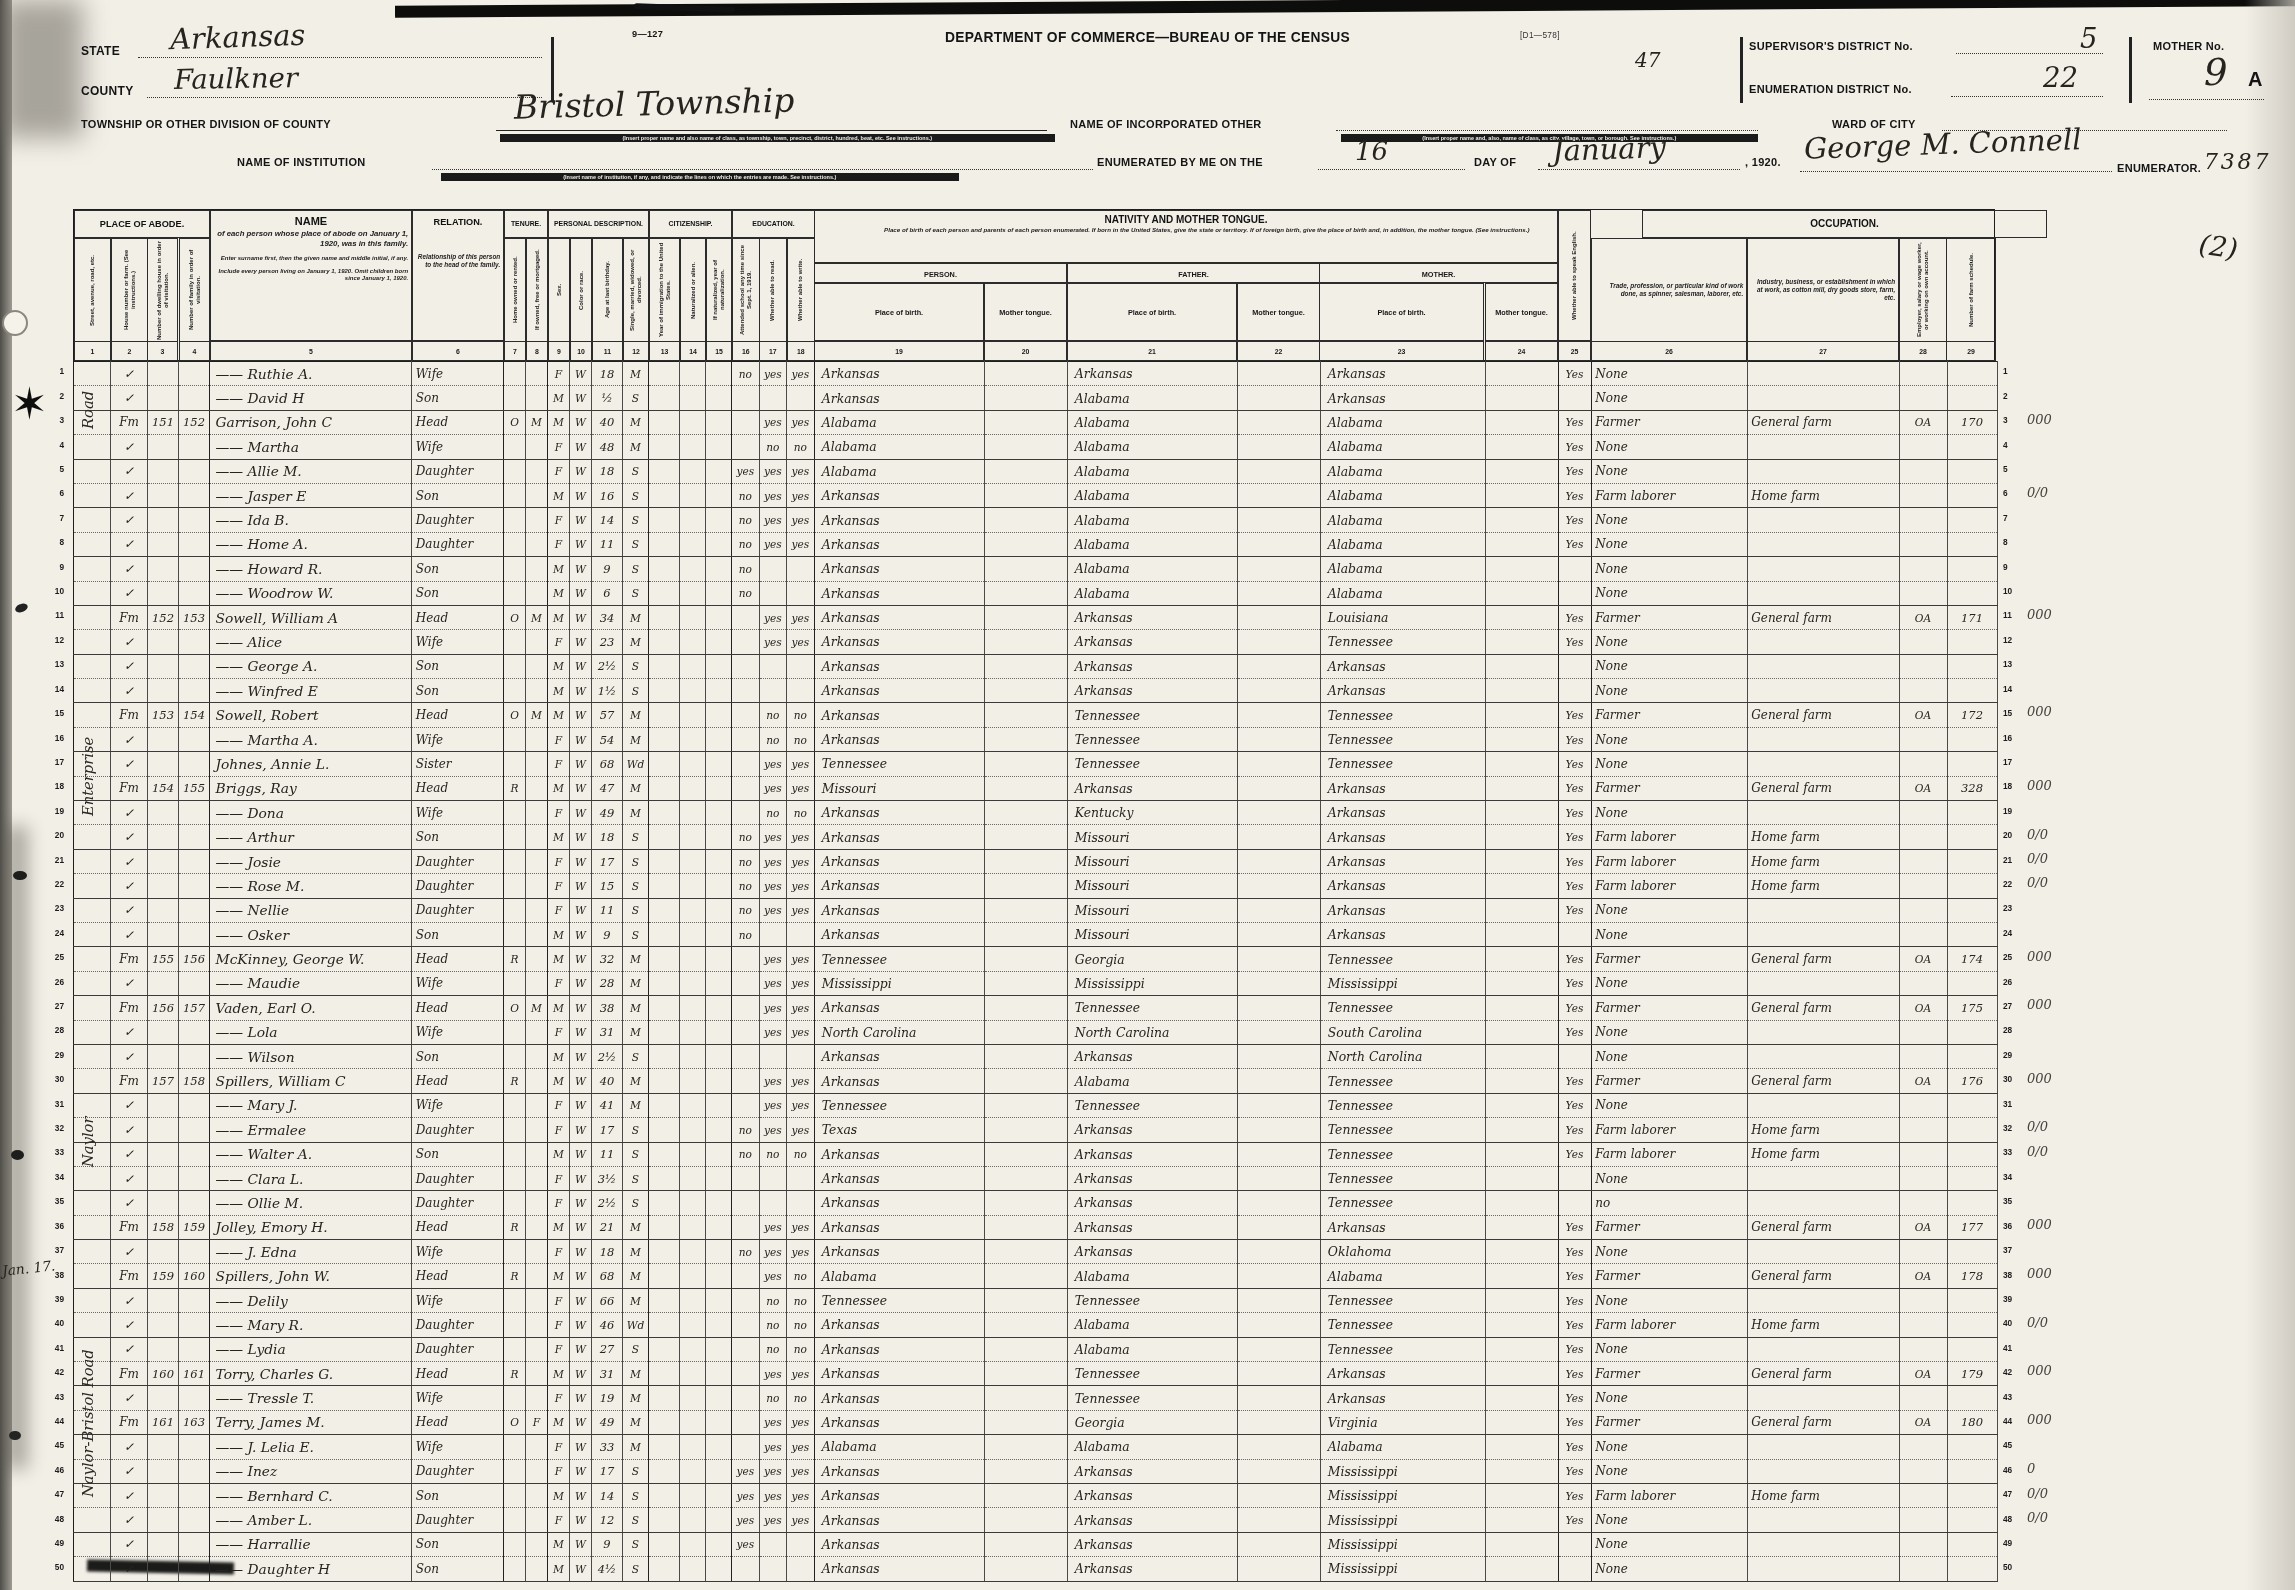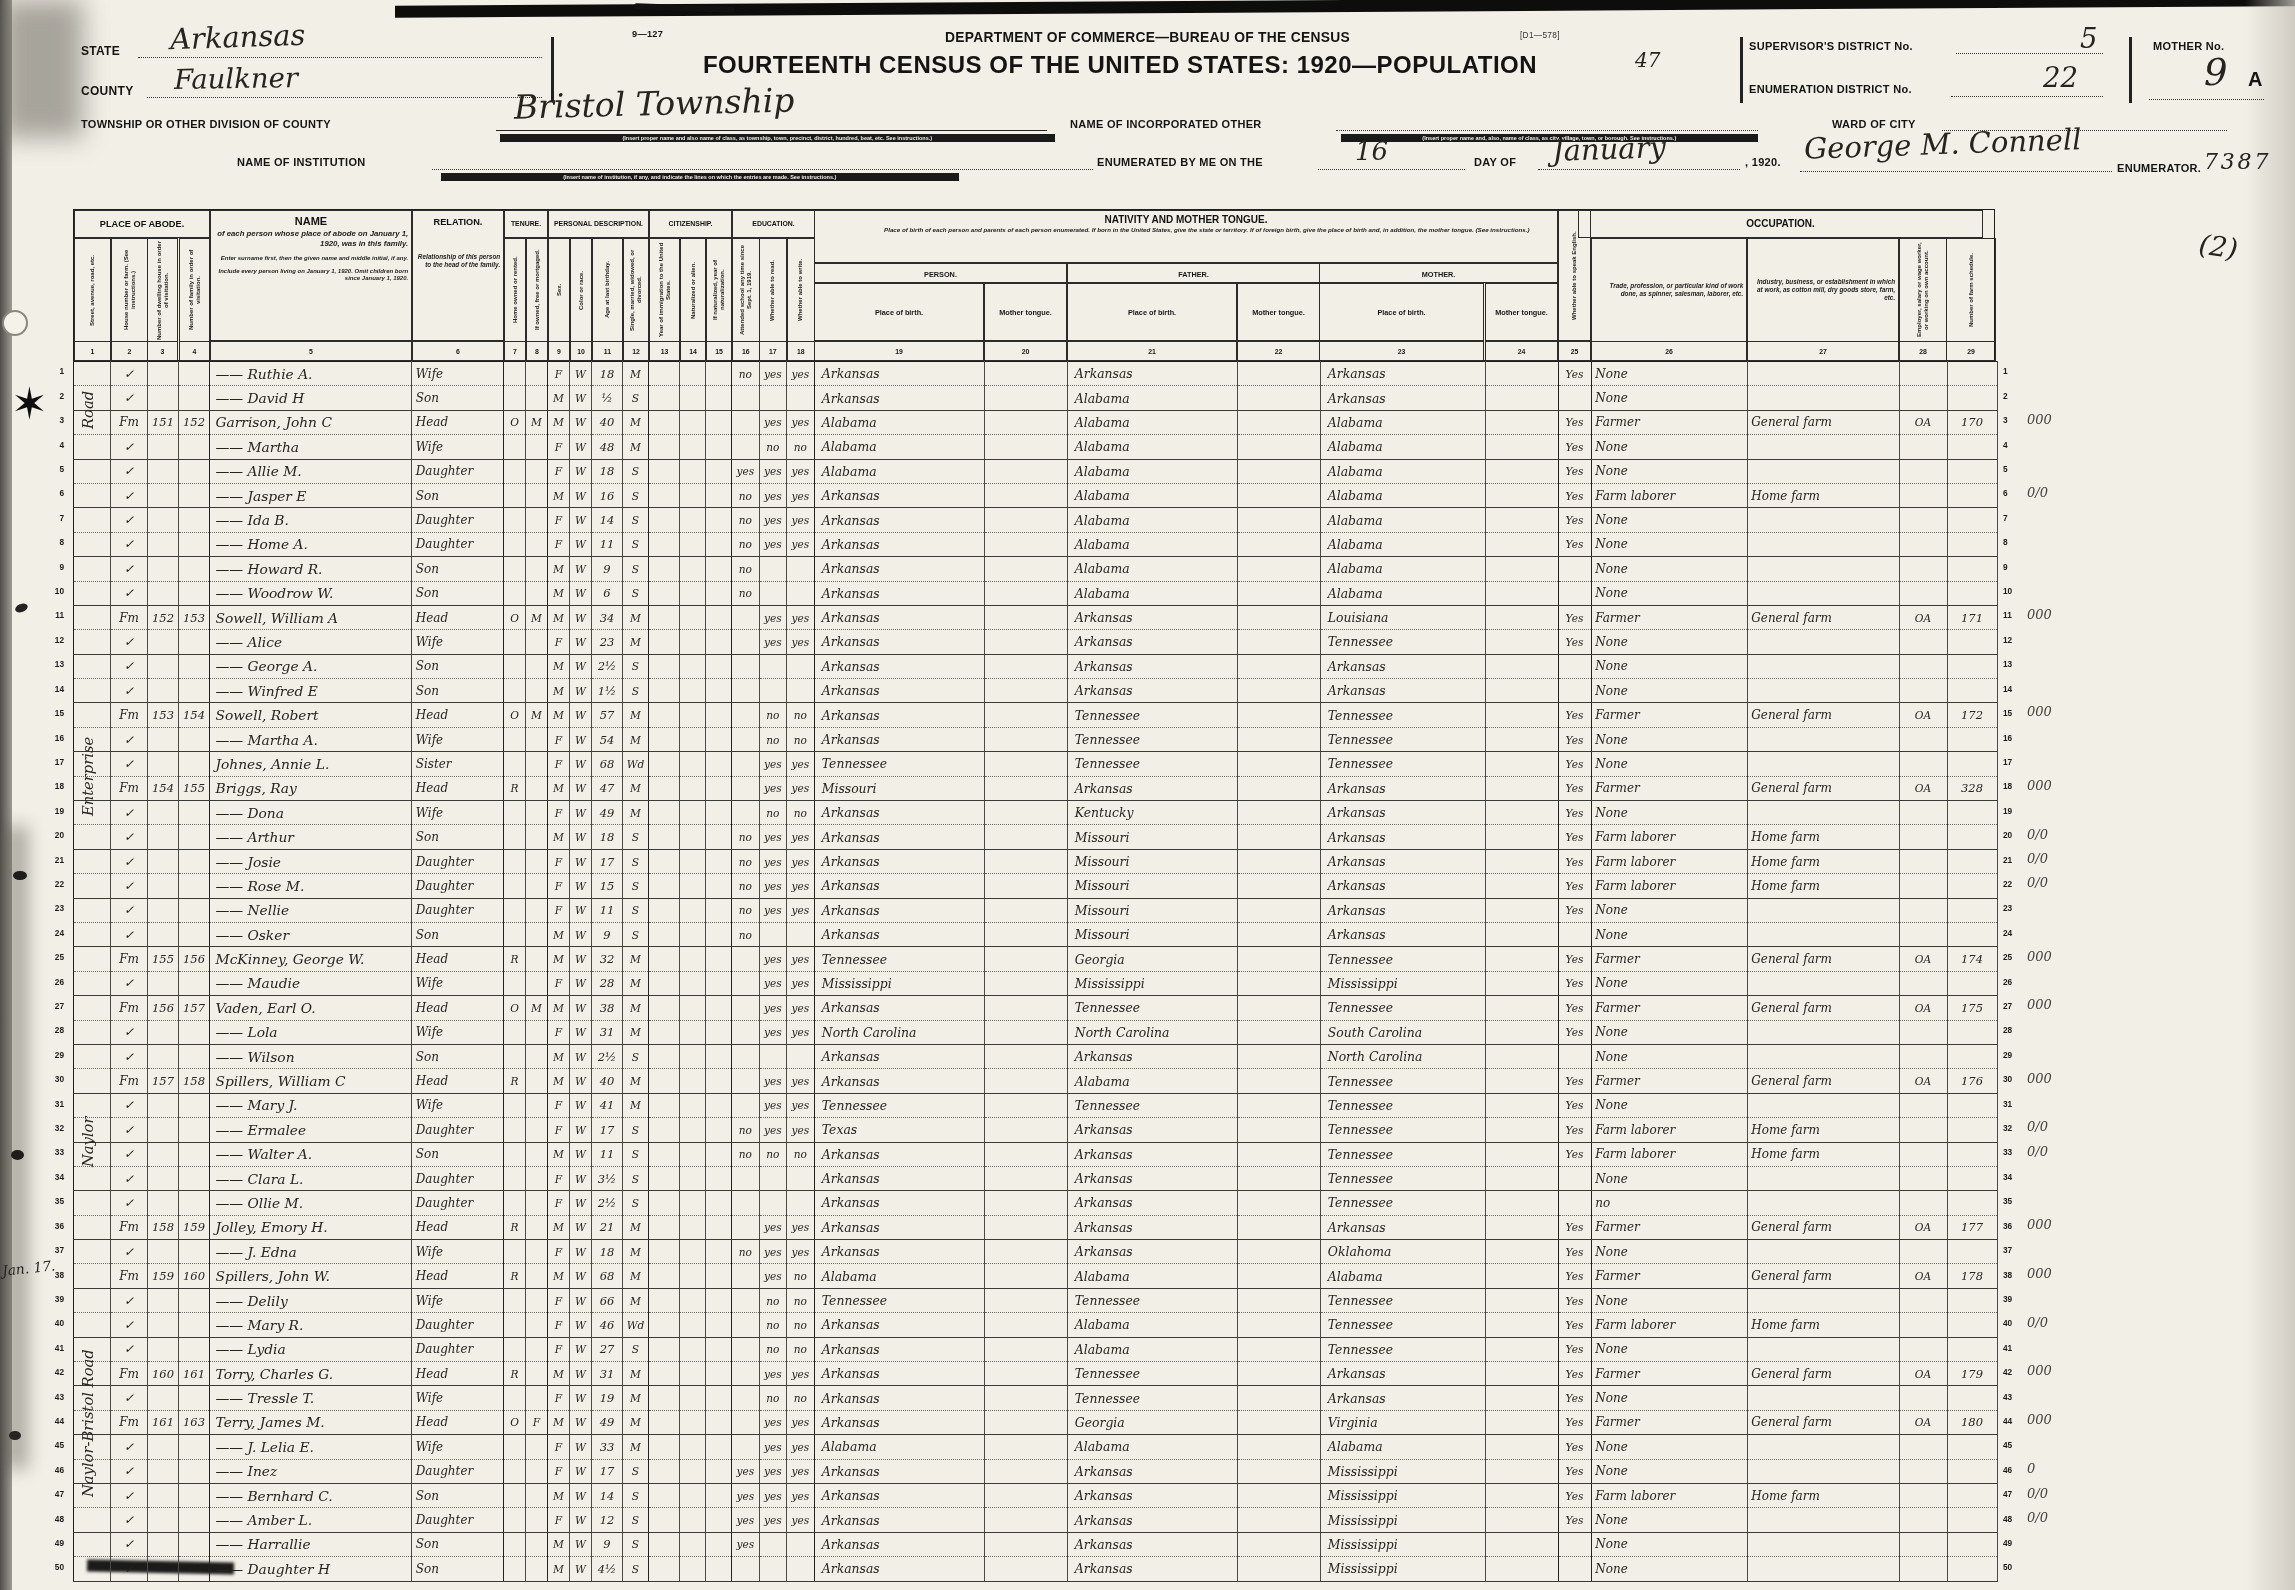--- a/index.html
+++ b/index.html
@@ -56,21 +56,20 @@
   <div class="art" style="left:1.8px;top:310px;width:22px;height:22px;border:2.8px solid #8a877e;border-radius:50%;background:#f5f2ea;"></div>
   <div class="art" style="left:14.7px;top:604px;width:13px;height:8.3px;background:#222;border-radius:50%;transform:rotate(-20deg);"></div>
   <div class="art" style="left:13px;top:871px;width:13.8px;height:9.2px;background:#1d1d1c;border-radius:50%;"></div>
   <div class="art" style="left:11px;top:1150px;width:13px;height:10px;background:#1d1d1c;border-radius:50%;"></div>
   <div class="art" style="left:9.2px;top:1431px;width:12px;height:9.2px;background:#242423;border-radius:50%;"></div>
   <div class="art" style="left:87px;top:1561px;width:147px;height:12px;background:#1b1b1a;filter:blur(1.8px);transform:rotate(1.2deg);"></div>
 
   <div class="pl" style="left:632px;top:29px;font-size:9.2px;">9—127</div>
   <div class="pl" style="left:785px;top:30px;width:725px;text-align:center;font-size:13.8px;">DEPARTMENT OF COMMERCE—BUREAU OF THE CENSUS</div>
   <div class="pl" style="left:1520px;top:30px;font-size:8.3px;font-weight:normal;color:#333;">[D1—578]</div>
-  <div class="pl" style="left:615px;top:51px;width:1010px;text-align:center;font-size:24px;letter-spacing:0.5px;">FOURTEENTH CENSUS OF THE UNITED STATES: 1920—POPULATION</div>
   <div class="hw" style="left:1635px;top:48px;font-size:20px;">47</div>
 
   <div class="pl" style="left:81px;top:44px;font-size:12px;">STATE</div>
   <div class="hw" style="left:170px;top:20px;font-size:29px;transform:rotate(-2deg);">Arkansas</div>
   <div class="uline" style="left:138px;top:57px;width:404px;"></div>
   <div class="pl" style="left:81px;top:84px;font-size:12px;">COUNTY</div>
   <div class="hw" style="left:174px;top:62px;font-size:27.5px;transform:rotate(-1deg);">Faulkner</div>
   <div class="uline" style="left:147px;top:97px;width:395px;"></div>
   <div class="art" style="left:551px;top:37px;width:2.8px;height:64px;background:#222;"></div>
 
@@ -137,21 +136,21 @@
     <div class="hbox" style="left:575px;top:0;width:83px;height:27.5px;">
       <div class="htitle" style="font-size:6.9px;padding-top:9.2px;">CITIZENSHIP.</div>
       </div>
     <div class="hbox" style="left:658px;top:0;width:83px;height:27.5px;">
       <div class="htitle" style="font-size:6.9px;padding-top:9.2px;">EDUCATION.</div>
       </div>
     <div class="hbox" style="left:740px;top:0;width:744px;height:53px;">
       <div class="htitle" style="font-size:10px;padding-top:2.8px;">NATIVITY AND MOTHER TONGUE.</div>
       <div class="hdesc" style="font-size:6.2px;white-space:normal;padding:0.9px 27.5px;">Place of birth of each person and parents of each person enumerated.  If born in the United States, give the state or territory.  If of foreign birth, give the place of birth and, in addition, the mother tongue.  (See instructions.)</div>
     </div>
-    <div class="hbox" style="left:1504px;top:0;width:405px;height:27.5px;">
+    <div class="hbox" style="left:1568px;top:0;width:405px;height:27.5px;">
       <div class="htitle" style="font-size:10px;padding-top:7.3px;">OCCUPATION.</div>
       </div>
 
   <div class="hbox" style="left: 0px; top: 27.5px; width: 37px; height: 104px; display: flex;">
         <div class="vt" style="">Street, avenue, road, etc.</div>
       </div>
       <div class="hbox" style="left: 0px; top: 131px; width: 37px; height: 20px; text-align: center; font-size: 6.9px; font-weight: bold; font-family: &quot;Liberation Sans&quot;, sans-serif; padding-top: 5.5px;">1</div>
       <div class="hbox" style="left: 37px; top: 27.5px; width: 37px; height: 104px; display: flex;">
         <div class="vt" style="">House number or farm. (See instructions.)</div>
       </div>

